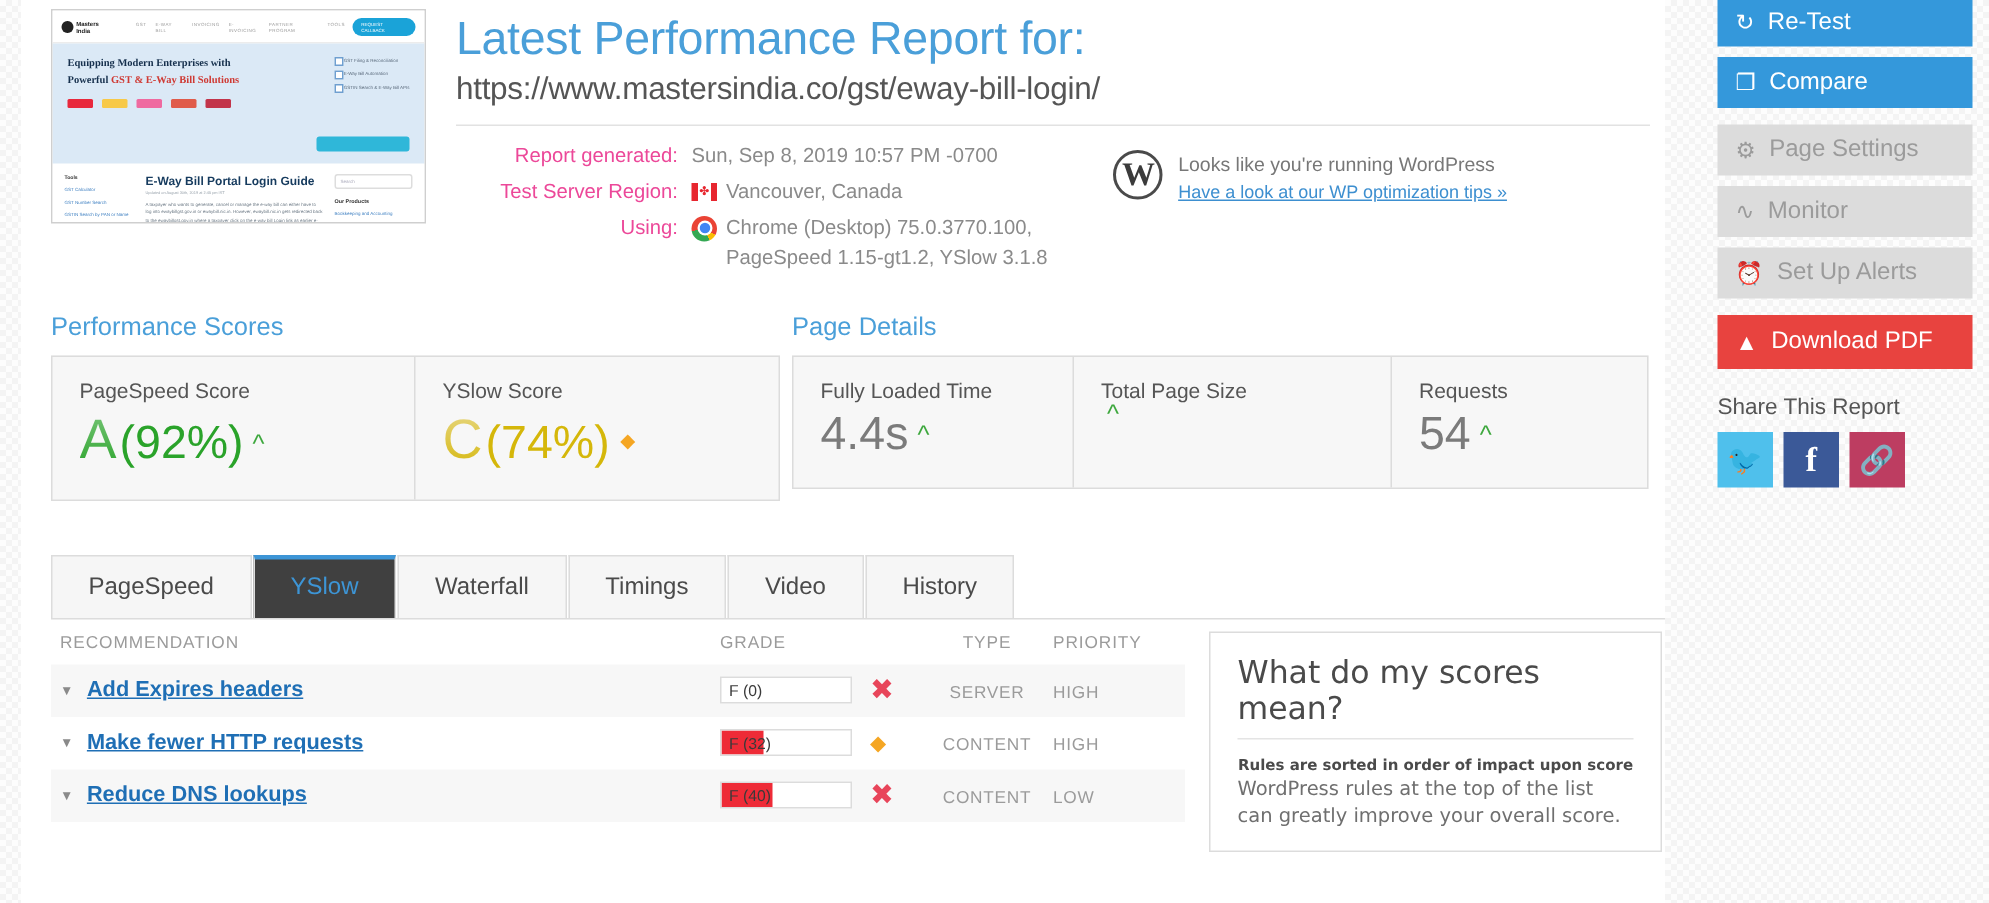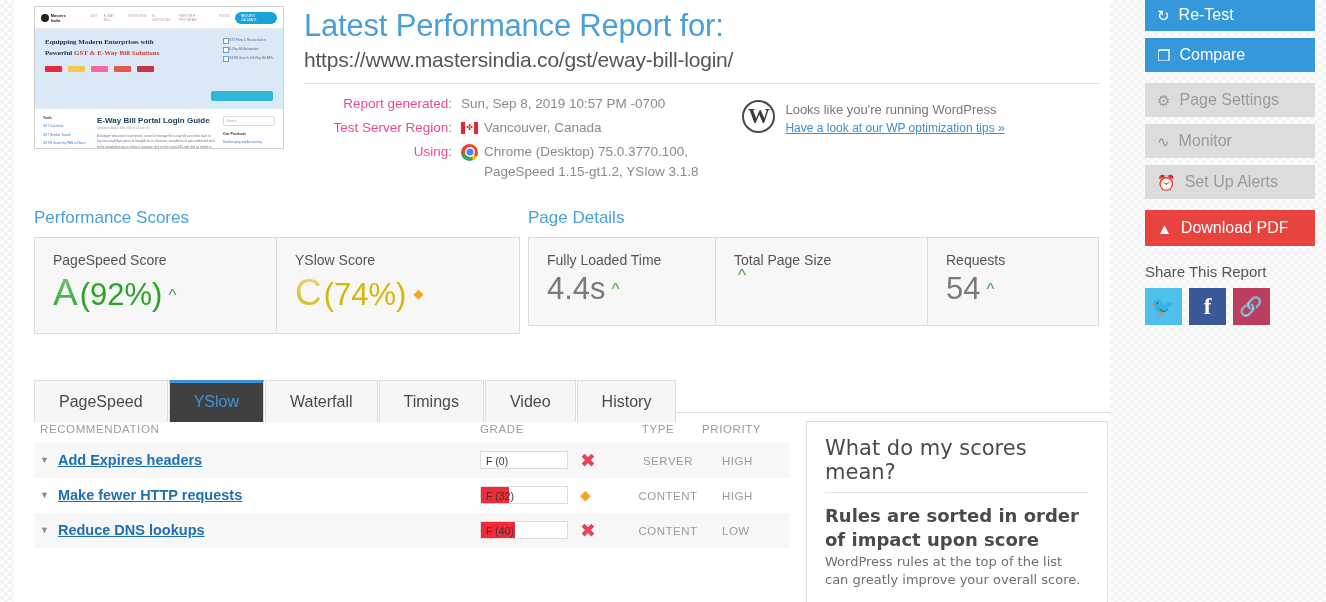--- a/index.html
+++ b/index.html
@@ -137,21 +137,21 @@
   .caret-up { color: #3ea83e; font-size: 17px; margin-left: 4px; position: relative; top: -4px; }
   .diamond { color: #f5a623; font-size: 13px; margin-left: 5px; position: relative; top: -7px; }
 
   .pd-card { padding: 14px 18px 18px; }
 
   
   .tabs { margin: 36px 0 0 20px; display: flex; border-bottom: 1px solid #dcdcdc; width: 1076px; }
   .tab {
     padding: 12px 24px 11px; font-size: 16px; color: #4a4a4a;
     background: #f6f6f6; border: 1px solid #dcdcdc; border-bottom: 0;
-    margin-right: 1px; position: relative; top: 10px;
+    margin-right: 1px; position: relative; top: 0;
   }
   .tab.active {
     background: #404040; color: #3d95d6; border-top: 3px solid #3d95d6;
     padding-top: 10px;
   }
 
   
   .lower { display: flex; padding-left: 20px; gap: 16px; }
   .rec-table { width: 756px; }
   .rec-head { display: flex; padding: 10px 6px 8px; font-size: 11.5px;
@@ -165,30 +165,30 @@
   .tri { color: #8a8a8a; font-size: 9px; line-height: 1; }
   .rec-link { color: #1f6fb5; font-weight: bold; font-size: 14.5px; }
   .bar {
     width: 88px; height: 18px; background: #fff; border: 1px solid #dcdcdc;
     position: relative; overflow: hidden;
   }
   .bar-fill { position: absolute; left: 0; top: 0; bottom: 0; background: #ee2b37; }
   .bar-tx { position: relative; font-size: 10.5px; color: #3a3a3a; line-height: 18px; padding-left: 5px; }
   .chev-down { color: #e8455a; font-size: 19px; line-height: 1; }
   .diamond-sm { color: #f5a623; font-size: 14px; line-height: 1; }
-  .type-tx, .prio-tx { font-size: 11.5px; color: #9b9b9b; letter-spacing: .5px; margin-left: 20px; }
+  .type-tx, .prio-tx { font-size: 11.5px; color: #9b9b9b; letter-spacing: .5px; }
 
   .scores-box {
     width: 302px; border: 1px solid #dcdcdc; background: #fff;
     margin-top: 8px; padding: 14px 18px; align-self: flex-start;
     font-family: "DejaVu Sans", sans-serif;
   }
   .scores-box h2 { font-size: 21px; font-weight: normal; color: #4a4a4a;
                    padding-bottom: 8px; border-bottom: 1px solid #e4e4e4; }
-  .scores-box h3 { font-size: 18px; color: #4a4a4a; margin-top: 11px; line-height: 1.35; }
+  .scores-box h3 { font-size: 10px; color: #4a4a4a; margin-top: 11px; line-height: 1.35; text-align: center; }
   .scores-box p { font-size: 13px; color: #6f6f6f; line-height: 1.35; margin-top: 1px; }
 
   
   .sidebar { position: absolute; left: 35px; top: 0; width: 170px; }
   .sb-btn {
     display: flex; align-items: center; gap: 9px;
     height: 34px; padding: 0 12px; margin-bottom: 7px;
     font-size: 16px; color: #fff;
   }
   .sb-blue { background: #3498db; }

